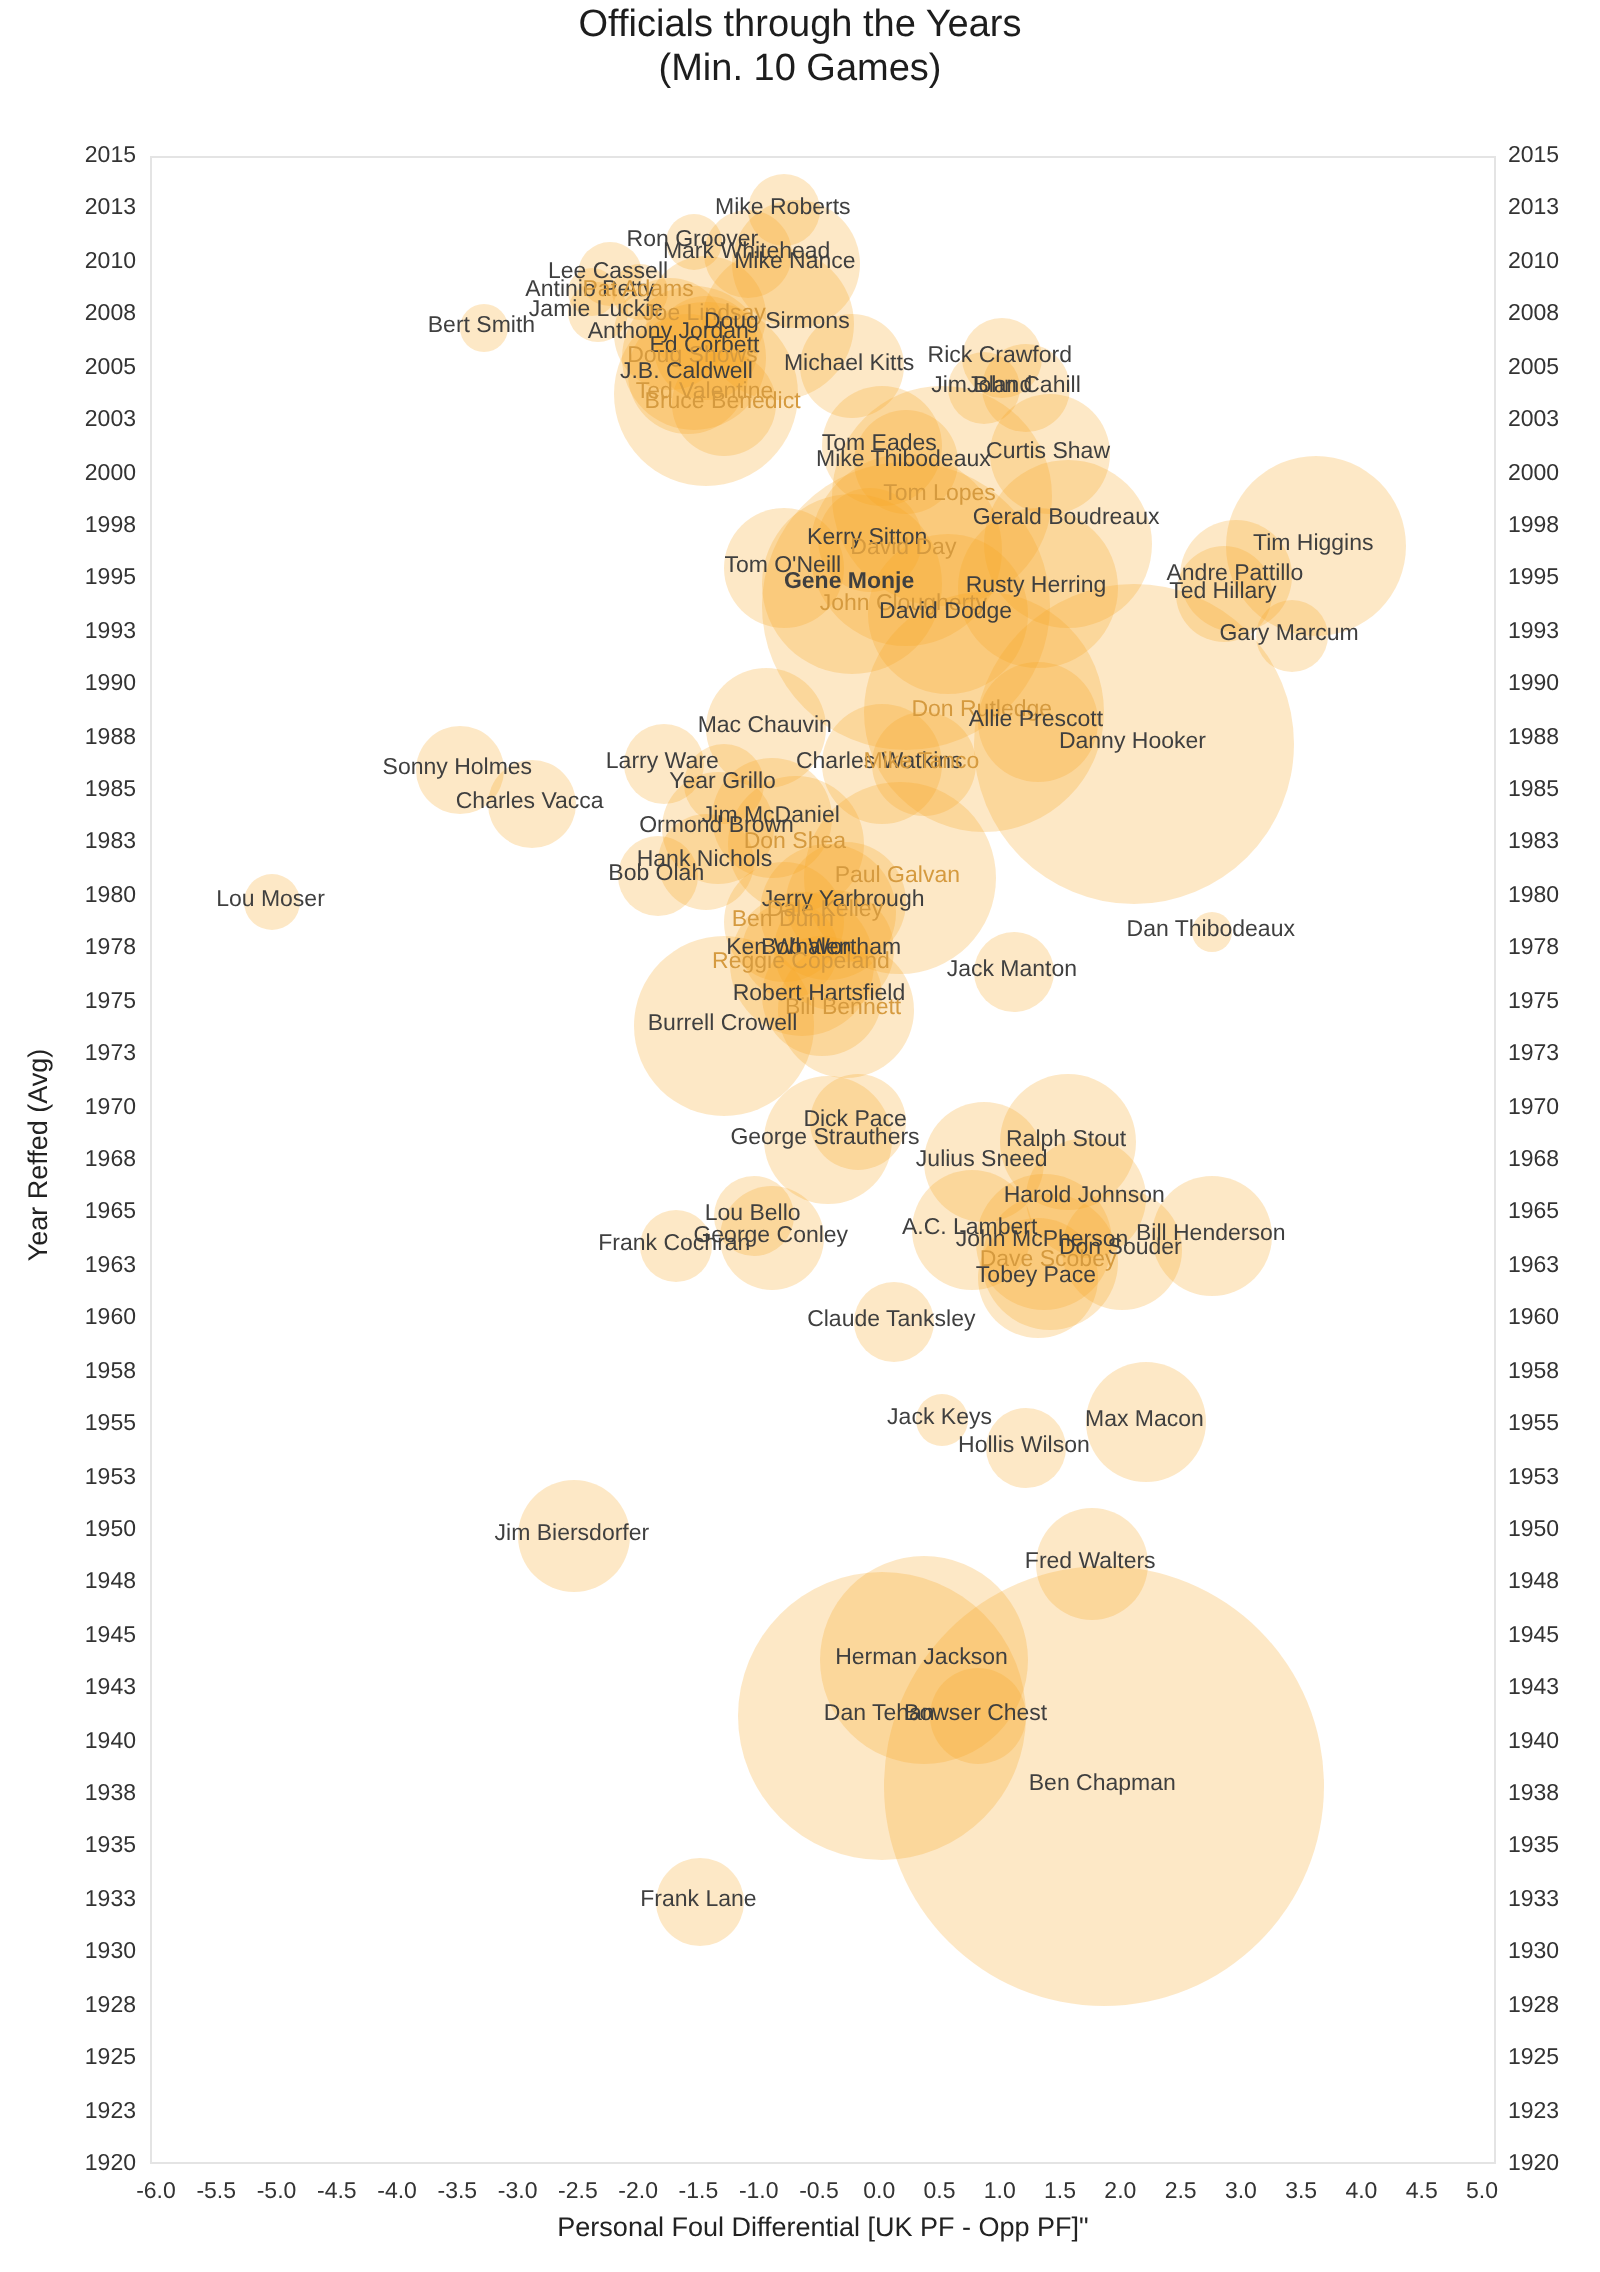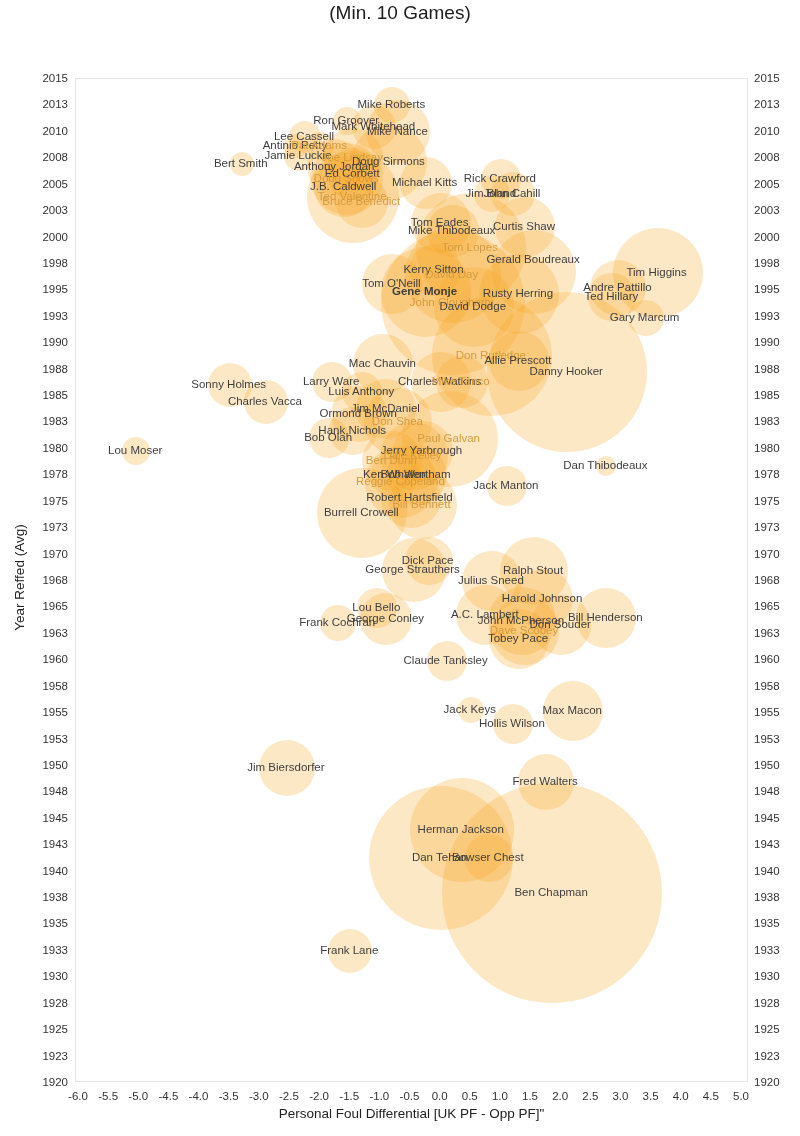--- a/index.html
+++ b/index.html
@@ -24,20 +24,21 @@
                 font-size:13.5px;color:#222;}
   #y-axis-title{position:absolute;left:-46px;top:570px;width:130px;text-align:center;
                 font-size:13.5px;color:#222;transform:rotate(-90deg);}
 </style>
 </head>
 <body>
 
 <div id="canvas">
 
   <div id="title-block">
+    <div>Officials through the Years</div>
     <div>(Min. 10 Games)</div>
   </div>
 
   <div id="y-axis-title">Year Reffed (Avg)</div>
 
   <div id="plot">
       <div class="bubble" title="Mike Roberts" style="left: 316.418px; top: 26.4211px; height: 36px; width: 36px;"></div>
       <div class="bubble" title="Ron Groover" style="left: 271.214px; top: 42.2737px; height: 28px; width: 28px;"></div>
       <div class="bubble" title="Mark Whitehead" style="left: 298.336px; top: 47.5579px; height: 44px; width: 44px;"></div>
       <div class="bubble" title="Mike Nance" style="left: 322.445px; top: 52.8421px; height: 64px; width: 64px;"></div>
@@ -277,21 +278,21 @@
     <div class="pt-label pt-dark" style="left: 611.414px; top: 295.709px;">Ted Hillary</div>
     <div class="pt-label pt-dark" style="left: 644.564px; top: 316.846px;">Gary Marcum</div>
     <div class="pt-label pt-orange" style="left: 490.868px; top: 354.893px;">Don Rutledge</div>
     <div class="pt-label pt-dark" style="left: 517.991px; top: 360.177px;">Allie Prescott</div>
     <div class="pt-label pt-dark" style="left: 382.377px; top: 363.347px;">Mac Chauvin</div>
     <div class="pt-label pt-dark" style="left: 566.209px; top: 370.745px;">Danny Hooker</div>
     <div class="pt-label pt-dark" style="left: 331.145px; top: 381.314px;">Larry Ware</div>
     <div class="pt-label pt-dark" style="left: 439.636px; top: 381.314px;">Charles Watkins</div>
     <div class="pt-label pt-orange" style="left: 460.732px; top: 381.314px;">Mike Tanco</div>
     <div class="pt-label pt-dark" style="left: 228.682px; top: 384.484px;">Sonny Holmes</div>
-    <div class="pt-label pt-dark" style="left: 361.282px; top: 390.825px;">Luis Anthony</div>
+    <div class="pt-label pt-dark" style="left: 361.282px; top: 390.825px;">Year Grillo</div>
     <div class="pt-label pt-dark" style="left: 264.845px; top: 401.394px;">Charles Vacca</div>
     <div class="pt-label pt-dark" style="left: 385.391px; top: 407.735px;">Jim McDaniel</div>
     <div class="pt-label pt-dark" style="left: 358.268px; top: 413.019px;">Ormond Brown</div>
     <div class="pt-label pt-orange" style="left: 397.445px; top: 421.474px;">Don Shea</div>
     <div class="pt-label pt-dark" style="left: 352.241px; top: 429.928px;">Hank Nichols</div>
     <div class="pt-label pt-dark" style="left: 328.132px; top: 437.326px;">Bob Olah</div>
     <div class="pt-label pt-orange" style="left: 448.677px; top: 438.383px;">Paul Galvan</div>
     <div class="pt-label pt-dark" style="left: 421.555px; top: 450.008px;">Jerry Yarbrough</div>
     <div class="pt-label pt-orange" style="left: 412.514px; top: 455.293px;">Dale Kelley</div>
     <div class="pt-label pt-orange" style="left: 391.418px; top: 459.52px;">Ben Dunn</div>

